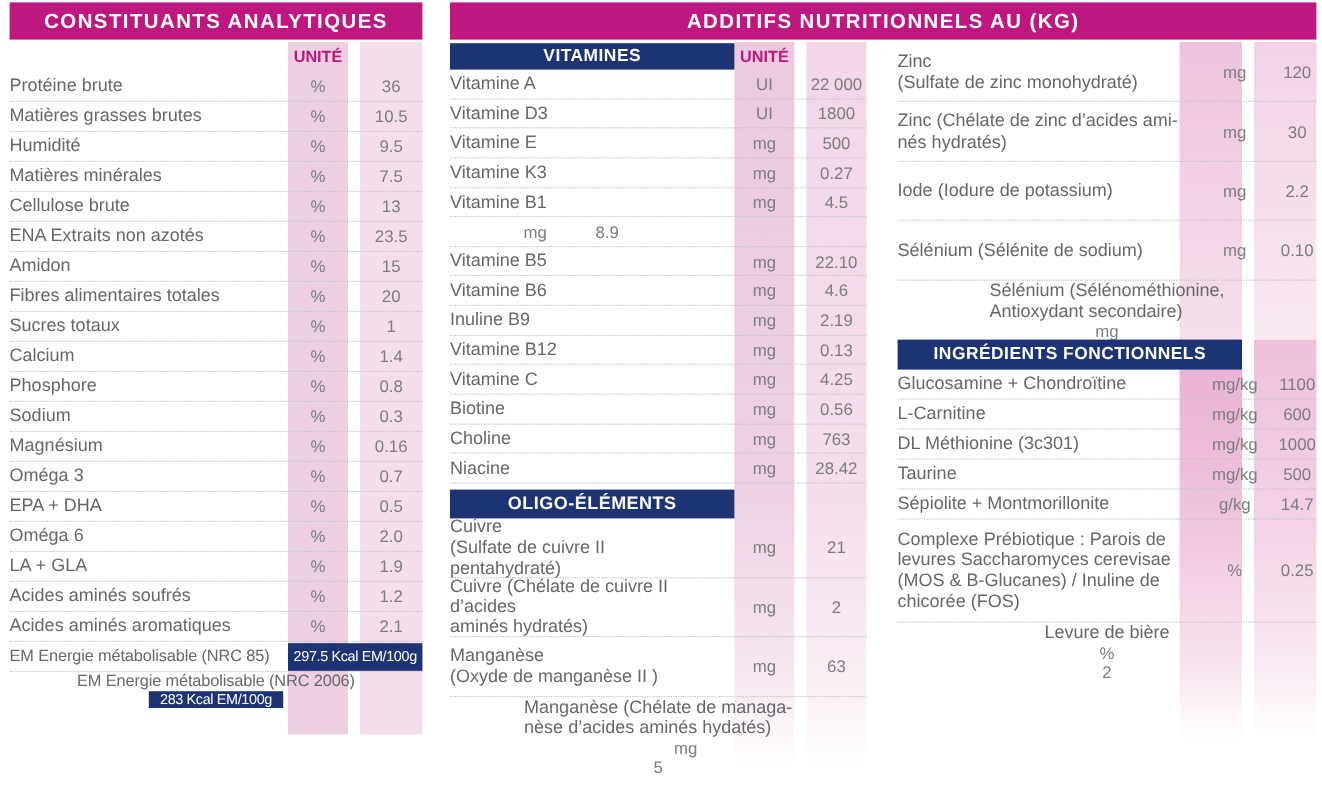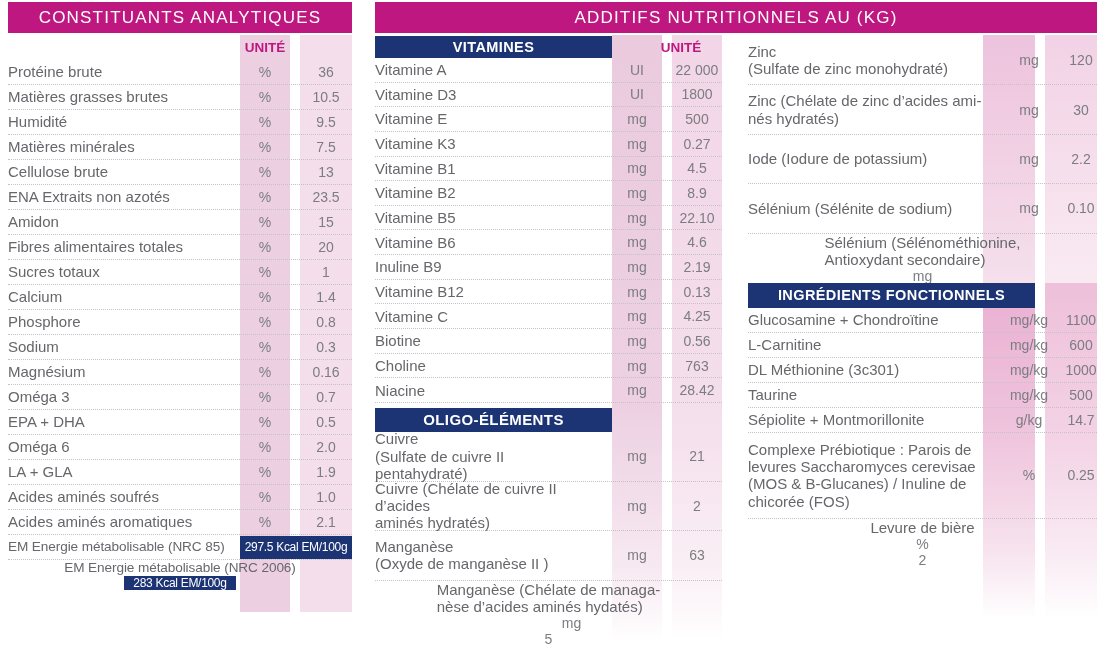--- a/index.html
+++ b/index.html
@@ -1,20 +1,20 @@
 <!DOCTYPE html>
 <html><head>
 <meta charset="utf-8">
 <style>
   html,body{margin:0;padding:0;background:#fff;}
   #app{position:relative;width:1102px;height:660px;background:#fff;overflow:hidden;
        font-family:"Liberation Sans","DejaVu Sans",sans-serif;
        --magenta:#be1780;--navy:#1c3473;--band-unit:#ecd0e2;--band-val:#f4deec;
        --lbl:#66676b;--num:#7b7d81;--dot:#c3c3c3;}
-  .bar{background:var(--magenta);color:#fff;font-weight:normal;font-size:17px;
+  .bar{background:var(--magenta);color:#fff;font-weight:bold;font-size:17px;
        letter-spacing:1.2px;display:flex;align-items:center;justify-content:center;height:31px;}
   .sec{background:var(--navy);color:#fff;font-weight:bold;font-size:15px;letter-spacing:.4px;
        display:flex;align-items:center;justify-content:center;}
   .tbl{position:absolute;}
   .band{position:absolute;z-index:0;}
   .row{position:relative;z-index:1;display:flex;align-items:center;box-sizing:border-box;
        border-bottom:1px dotted var(--dot);}
   .rows.flush .row:last-child{border-bottom:none;flex-direction:column;}
   .lbl{flex:1;color:var(--lbl);font-size:15px;white-space:nowrap;line-height:1.15;}
   .lbl.wrap{white-space:pre-line;}
@@ -35,21 +35,21 @@
   .navybox.kcal{font-size:12px;letter-spacing:-0.3px;}
   
   .addbar{position:absolute;left:375px;top:2px;width:722px;}
   
   .t-mid{left:375px;top:36px;width:347px;}
   .t-mid .band.bu{left:237px;top:-1px;width:50px;height:606px;
      background:linear-gradient(180deg,#ebcade 0%,#edd1e3 62%,#f7e9f1 88%,rgba(255,255,255,0) 100%);}
   .t-mid .band.bv{left:297px;top:-1px;width:50px;height:606px;
      background:linear-gradient(180deg,#f2d6e7 0%,#f4deec 62%,#faeff5 88%,rgba(255,255,255,0) 100%);}
   .t-mid .unit{width:50px;padding-left:46px;} .t-mid .val{width:50px;} .t-mid .gapc{width:10px;}
-  .vithead{height:22px;display:flex;align-items:stretch;position:relative;z-index:1;gap:44px;}
+  .vithead{height:22px;display:flex;align-items:stretch;position:relative;z-index:1;}
   .vithead .sec{width:237px;font-size:14.5px;}
   .vithead .unitlabel{width:50px;display:flex;align-items:center;justify-content:center;}
   .t-mid .row.vrow{height:24.65px;}
   .t-mid .sechead{width:237px;height:24px;margin-top:5px;position:relative;z-index:1;}
   .t-mid .row.orow{height:49.6px;}
   .t-mid .rows.oligo .row:last-child{height:55px;}
   
   .t-right{left:748px;top:36px;width:349px;}
   .t-right .band.bua{left:235px;top:-1px;width:52px;height:248px;
      background:linear-gradient(180deg,#edc3dd 0%,#f2d2e5 55%,#f5e0ec 100%);}
@@ -202,21 +202,21 @@
           <span class="gapc"></span>
           <span class="val">1.9</span>
         </div>
       </div>
     <div class="rows">
 
         <div class="row">
           <span class="lbl">Acides aminés soufrés</span>
           <span class="unit">%</span>
           <span class="gapc"></span>
-          <span class="val">1.0</span>
+          <span class="val">1.2</span>
         </div>
 
         <div class="row">
           <span class="lbl">Acides aminés aromatiques</span>
           <span class="unit">%</span>
           <span class="gapc"></span>
           <span class="val">2.1</span>
         </div>
       </div>
     <div class="rows flush">
@@ -273,21 +273,20 @@
         </div>
 
         <div class="row vrow">
           <span class="lbl">Vitamine B1</span>
           <span class="unit">mg</span>
           <span class="gapc"></span>
           <span class="val">4.5</span>
         </div>
 
         <div class="row vrow">
-          <span class="lbl">Vitamine B2</span>
           <span class="unit">mg</span>
           <span class="gapc"></span>
           <span class="val">8.9</span>
         </div>
 
         <div class="row vrow">
           <span class="lbl">Vitamine B5</span>
           <span class="unit">mg</span>
           <span class="gapc"></span>
           <span class="val">22.10</span>

